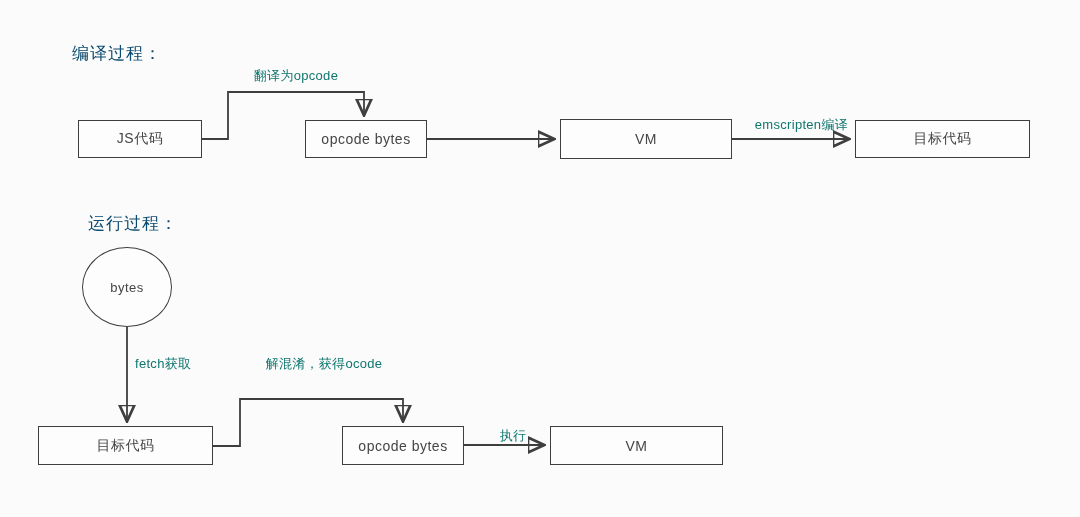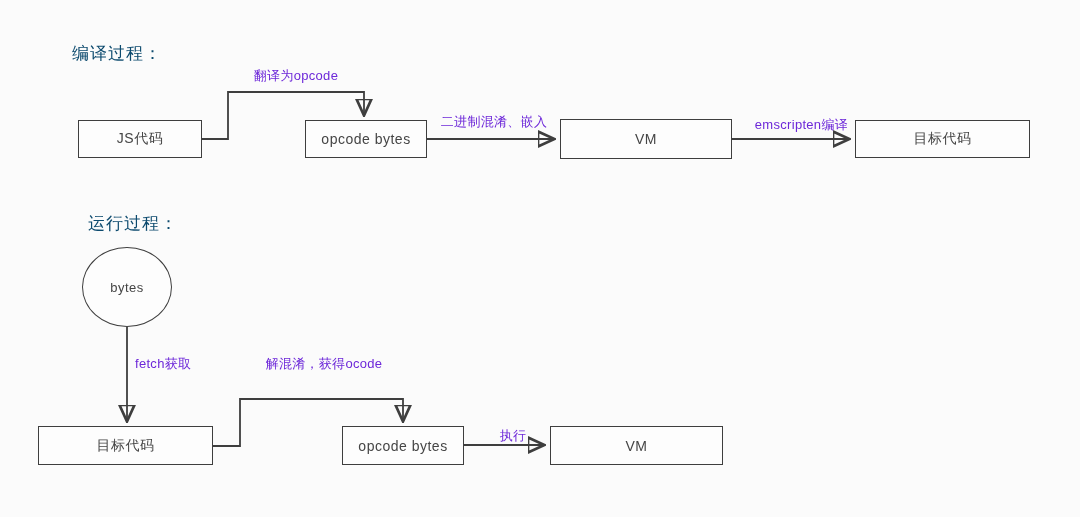--- a/index.html
+++ b/index.html
@@ -48,21 +48,21 @@
     letter-spacing: 0.5px;
     white-space: nowrap;
   }
   .node.circle {
     border-radius: 50%;
     font-size: 13px;
   }
   .edge-label {
     position: absolute;
     font-size: 13px;
-    color: #6d28d9;
+    color: #0f766e;
     letter-spacing: 0.3px;
     white-space: nowrap;
     text-align: center;
   }
 </style>
 </head>
 <body>
 
 <div class="canvas">
 
@@ -88,21 +88,20 @@
 
   <div class="section-title" style="left:72px; top:42px;">编译过程：</div>
   <div class="section-title" style="left:72px; top:212px;margin-left:16px;">运行过程：</div>
 
   <div class="node" style="left:78px; top:120px; width:124px; height:38px;">JS代码</div>
   <div class="node" style="left:305px; top:120px; width:122px; height:38px;">opcode bytes</div>
   <div class="node" style="left:560px; top:119px; width:172px; height:40px;">VM</div>
   <div class="node" style="left:855px; top:120px; width:175px; height:38px;">目标代码</div>
 
   <div class="edge-label" style="left:236px; top:67px; width:120px;">翻译为opcode</div>
-  <div class="edge-label" style="left:430px; top:113px; width:128px;">二进制混淆、嵌入</div>
   <div class="edge-label" style="left:738px; top:116px; width:110px;text-align:right;">emscripten编译</div>
 
   <div class="node circle" style="left:82px; top:247px; width:90px; height:80px;">bytes</div>
   <div class="node" style="left:38px; top:426px; width:175px; height:39px;">目标代码</div>
   <div class="node" style="left:342px; top:426px; width:122px; height:39px;">opcode bytes</div>
   <div class="node" style="left:550px; top:426px; width:173px; height:39px;">VM</div>
 
   <div class="edge-label" style="left:135px; top:355px;">fetch获取</div>
   <div class="edge-label" style="left:256px; top:355px; width:136px;">解混淆，获得ocode</div>
   <div class="edge-label" style="left:492px; top:427px; width:42px;">执行</div>

